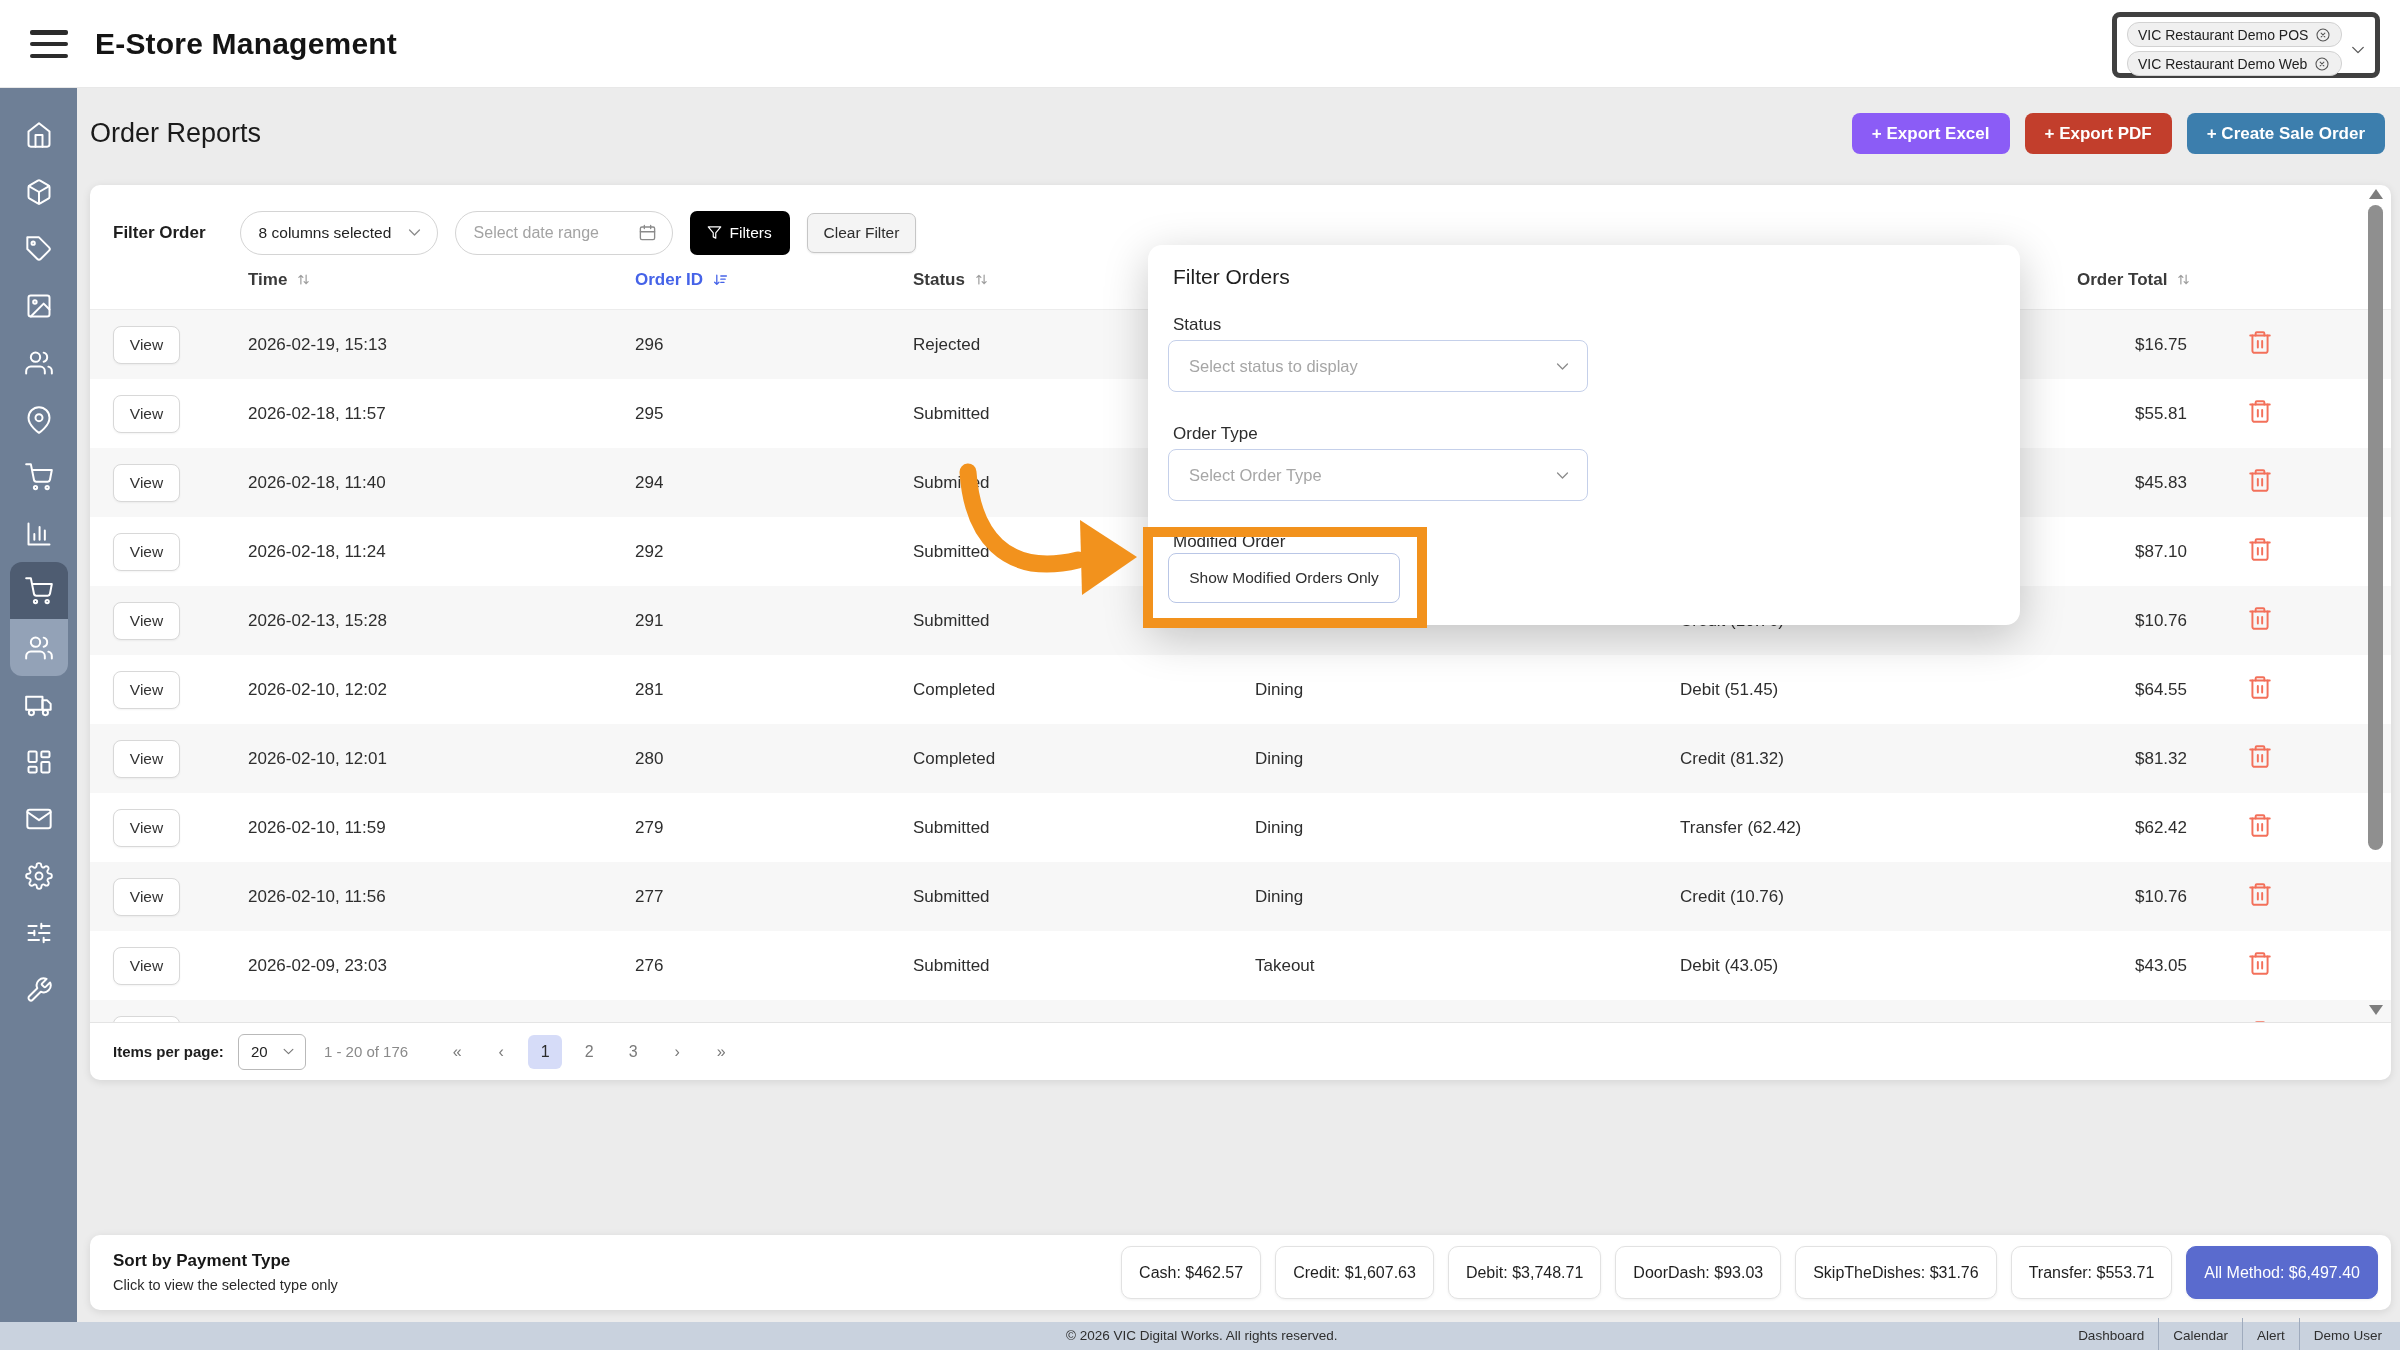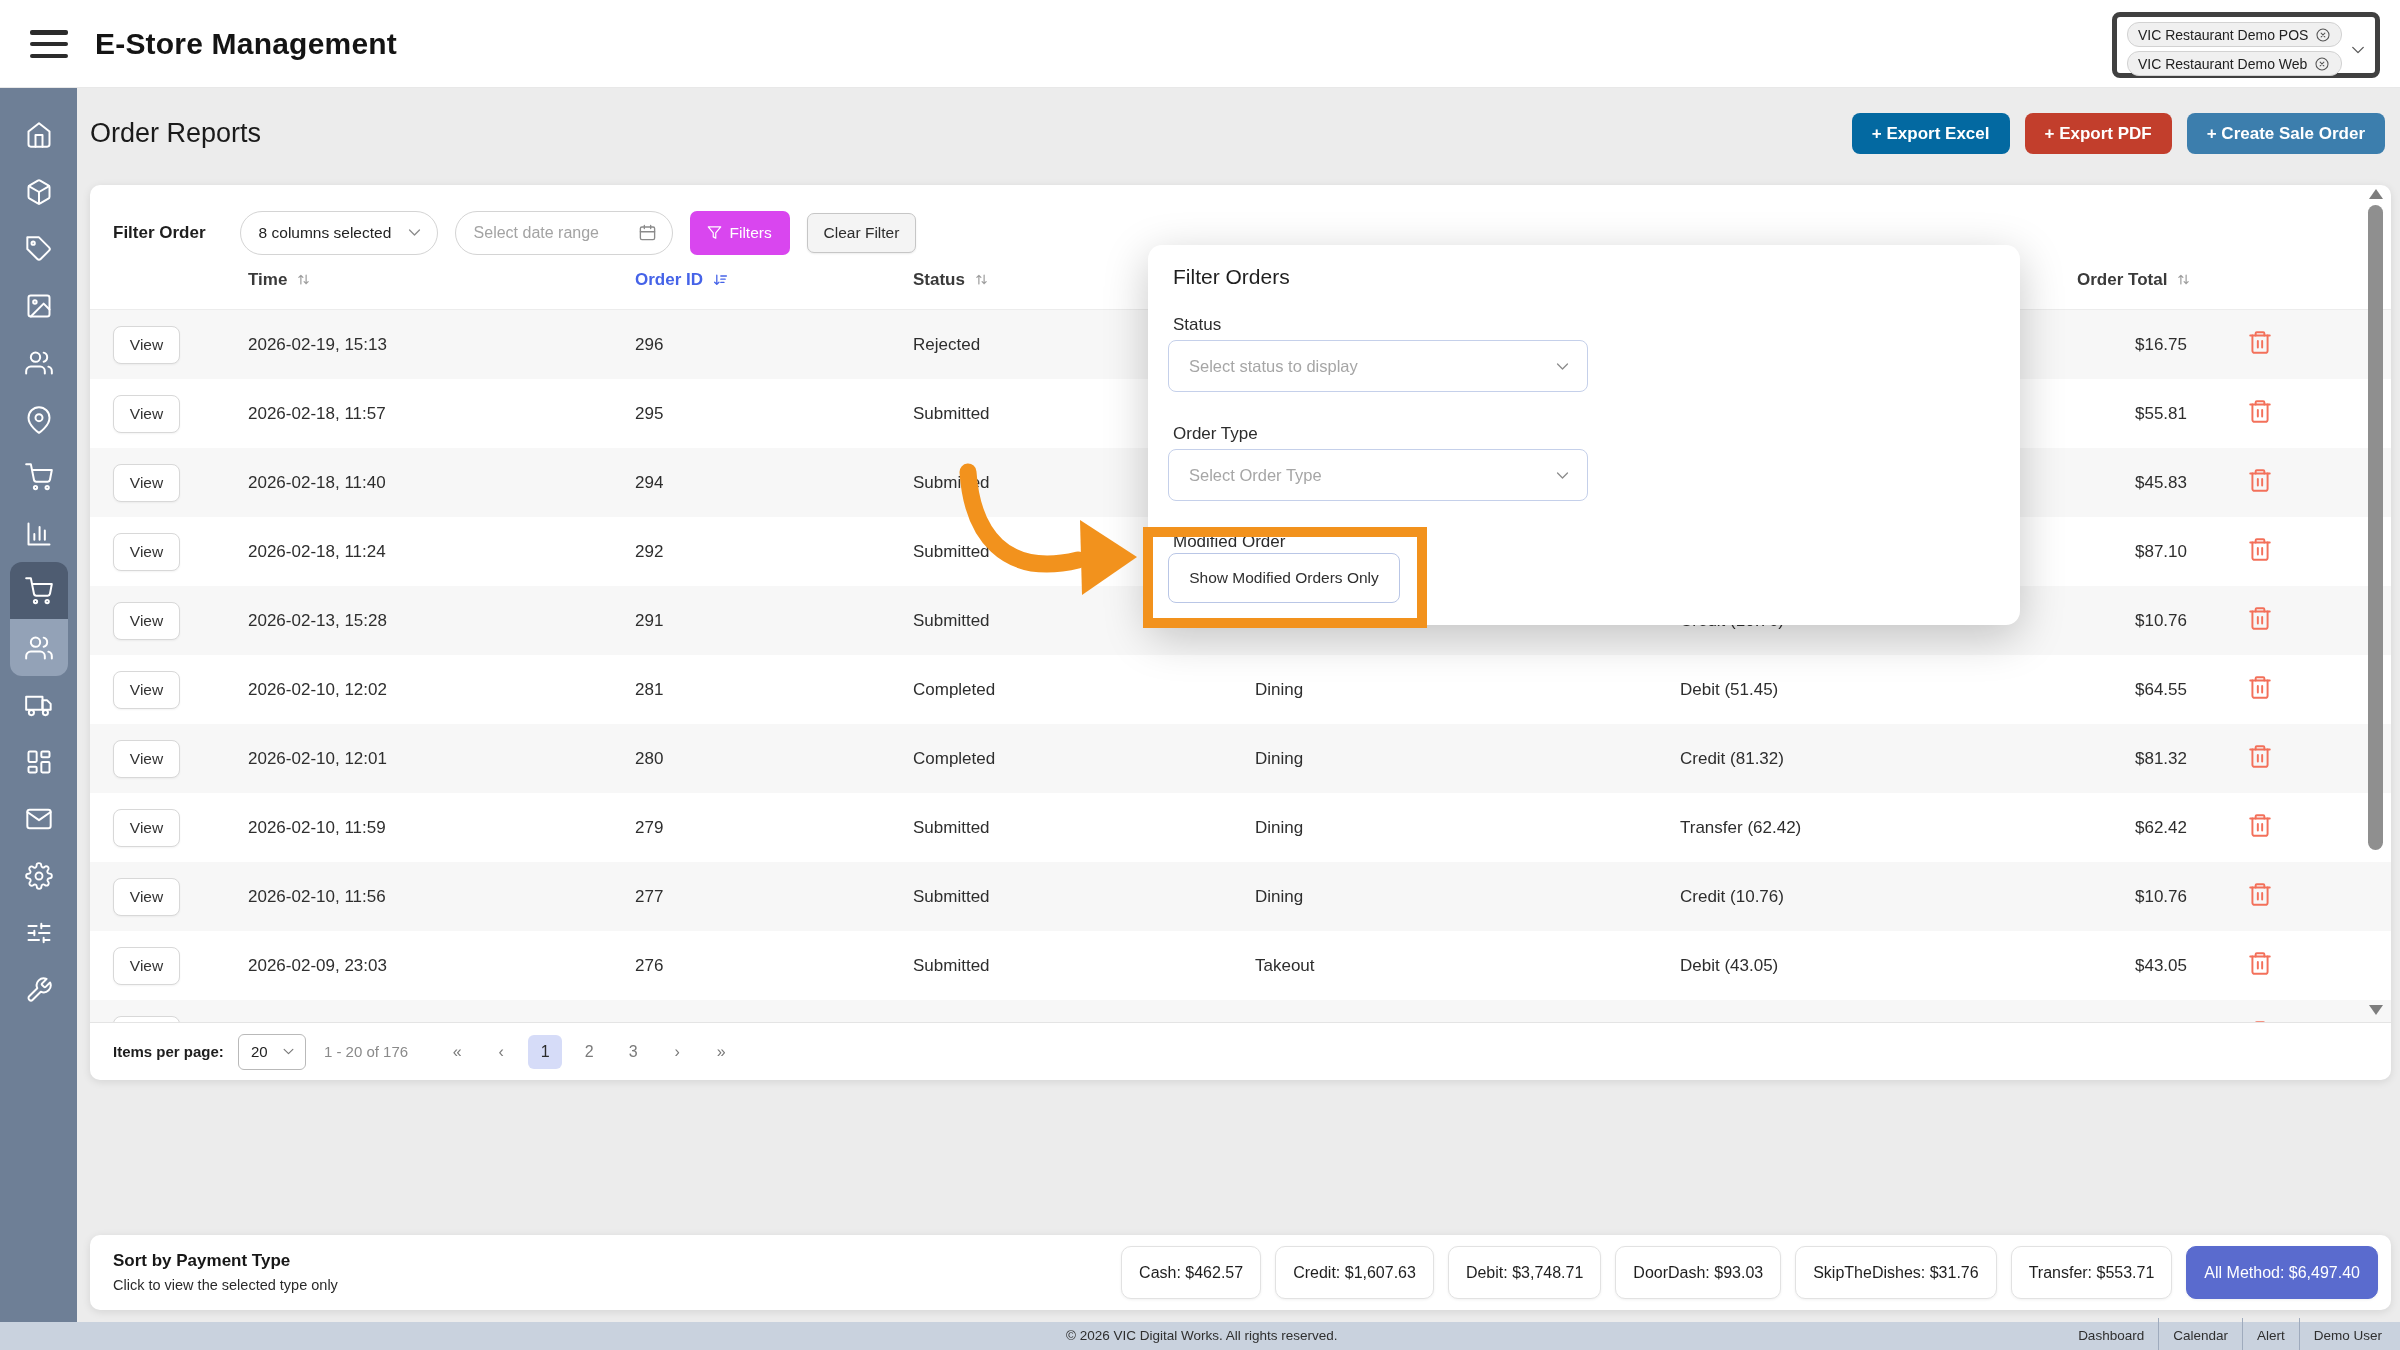--- a/index.html
+++ b/index.html
@@ -20,38 +20,38 @@
   .sidebar { position:absolute; left:0; top:88px; width:77px; height:1234px; background:#6e7f96; z-index:2; display:flex; flex-direction:column; padding-top:18px; }
   .s-item { width:58px; height:57px; margin:0 auto; display:flex; align-items:center; justify-content:center; color:#fff; cursor:pointer; }
   .s-item svg { width:28px; height:28px; }
   .s-item.active-dark { background:#4e5c71; border-radius:12px 12px 0 0; }
   .s-item.active-light { background:#93a2b7; border-radius:0 0 12px 12px; }
 
   
   .page-title { position:absolute; left:90px; top:118px; font-size:27px; font-weight:normal; color:#1b1b1b; }
   .top-actions { position:absolute; right:15px; top:113px; display:flex; gap:15px; }
   .act-btn { height:41px; border-radius:8px; border:none; color:#fff; font-weight:bold; font-size:17px; padding:0 20px; display:flex; align-items:center; gap:8px; cursor:pointer; font-family:inherit; }
-  .btn-excel { background:#0369a1; }
+  .btn-excel { background:#8b5cf6; }
   .btn-pdf { background:#c23e2c; }
   .btn-sale { background:#3c7ead; }
 
   
   .card { position:absolute; left:90px; top:185px; width:2301px; height:895px; background:#fff; border-radius:10px; box-shadow:0 2px 8px rgba(0,0,0,.10); z-index:1; }
 
   .filter-row { position:absolute; left:0; top:15px; width:100%; height:65px; display:flex; align-items:center; padding-left:23px; }
   .filter-label { font-size:17px; font-weight:bold; color:#1e1e1e; margin-right:34px; }
   .pill-input { position:relative; height:44px; border:1px solid #d4d4d4; border-radius:22px; background:#fff; display:flex; align-items:center; }
   .pill-input input { border:none; outline:none; background:transparent; font-size:16px; font-family:inherit; color:#333; width:100%; padding:0 44px 0 18px; }
   .pill-input input::placeholder { color:#a3a3a3; }
   .search-wrap { width:435px; margin-right:18px; }
   .cols-select { width:198px; margin-right:17px; justify-content:space-between; padding:0 14px 0 18px; cursor:pointer; }
   .cols-select .val { font-size:15.5px; color:#222; }
   .date-wrap { width:218px; margin-right:17px; }
   .in-icon { position:absolute; right:15px; top:11px; color:#8b8b8b; }
-  .filters-btn { height:44px; width:100px; background:#d946ef; color:#fff; border:none; border-radius:7px; font-size:15.5px; font-family:inherit; display:flex; align-items:center; justify-content:center; gap:7px; margin-right:17px; cursor:pointer; }
+  .filters-btn { height:44px; width:100px; background:#000000; color:#fff; border:none; border-radius:7px; font-size:15.5px; font-family:inherit; display:flex; align-items:center; justify-content:center; gap:7px; margin-right:17px; cursor:pointer; }
   .clear-btn { height:40px; background:#f4f4f4; border:1px solid #c6c6c6; border-radius:7px; font-size:15.5px; font-family:inherit; color:#2d2d2d; padding:0 16px; box-shadow:0 1px 2px rgba(0,0,0,.08); cursor:pointer; }
 
   .tgrid { display:grid; grid-template-columns:135px 387px 278px 342px 425px 385px 178px 148px; padding-left:23px; align-items:center; }
   .thead { position:absolute; top:65px; left:0; width:100%; height:60px; border-bottom:1px solid #ececec; font-size:17px; font-weight:bold; color:#3a3a3a; }
   .th { display:flex; align-items:center; gap:9px; cursor:pointer; }
   .th .sort { color:#9d9d9d; display:flex; }
   .th-id { color:#4563e8; }
   .th-id .sort { color:#4563e8; }
   .th-total { padding-left:12px; }
 

